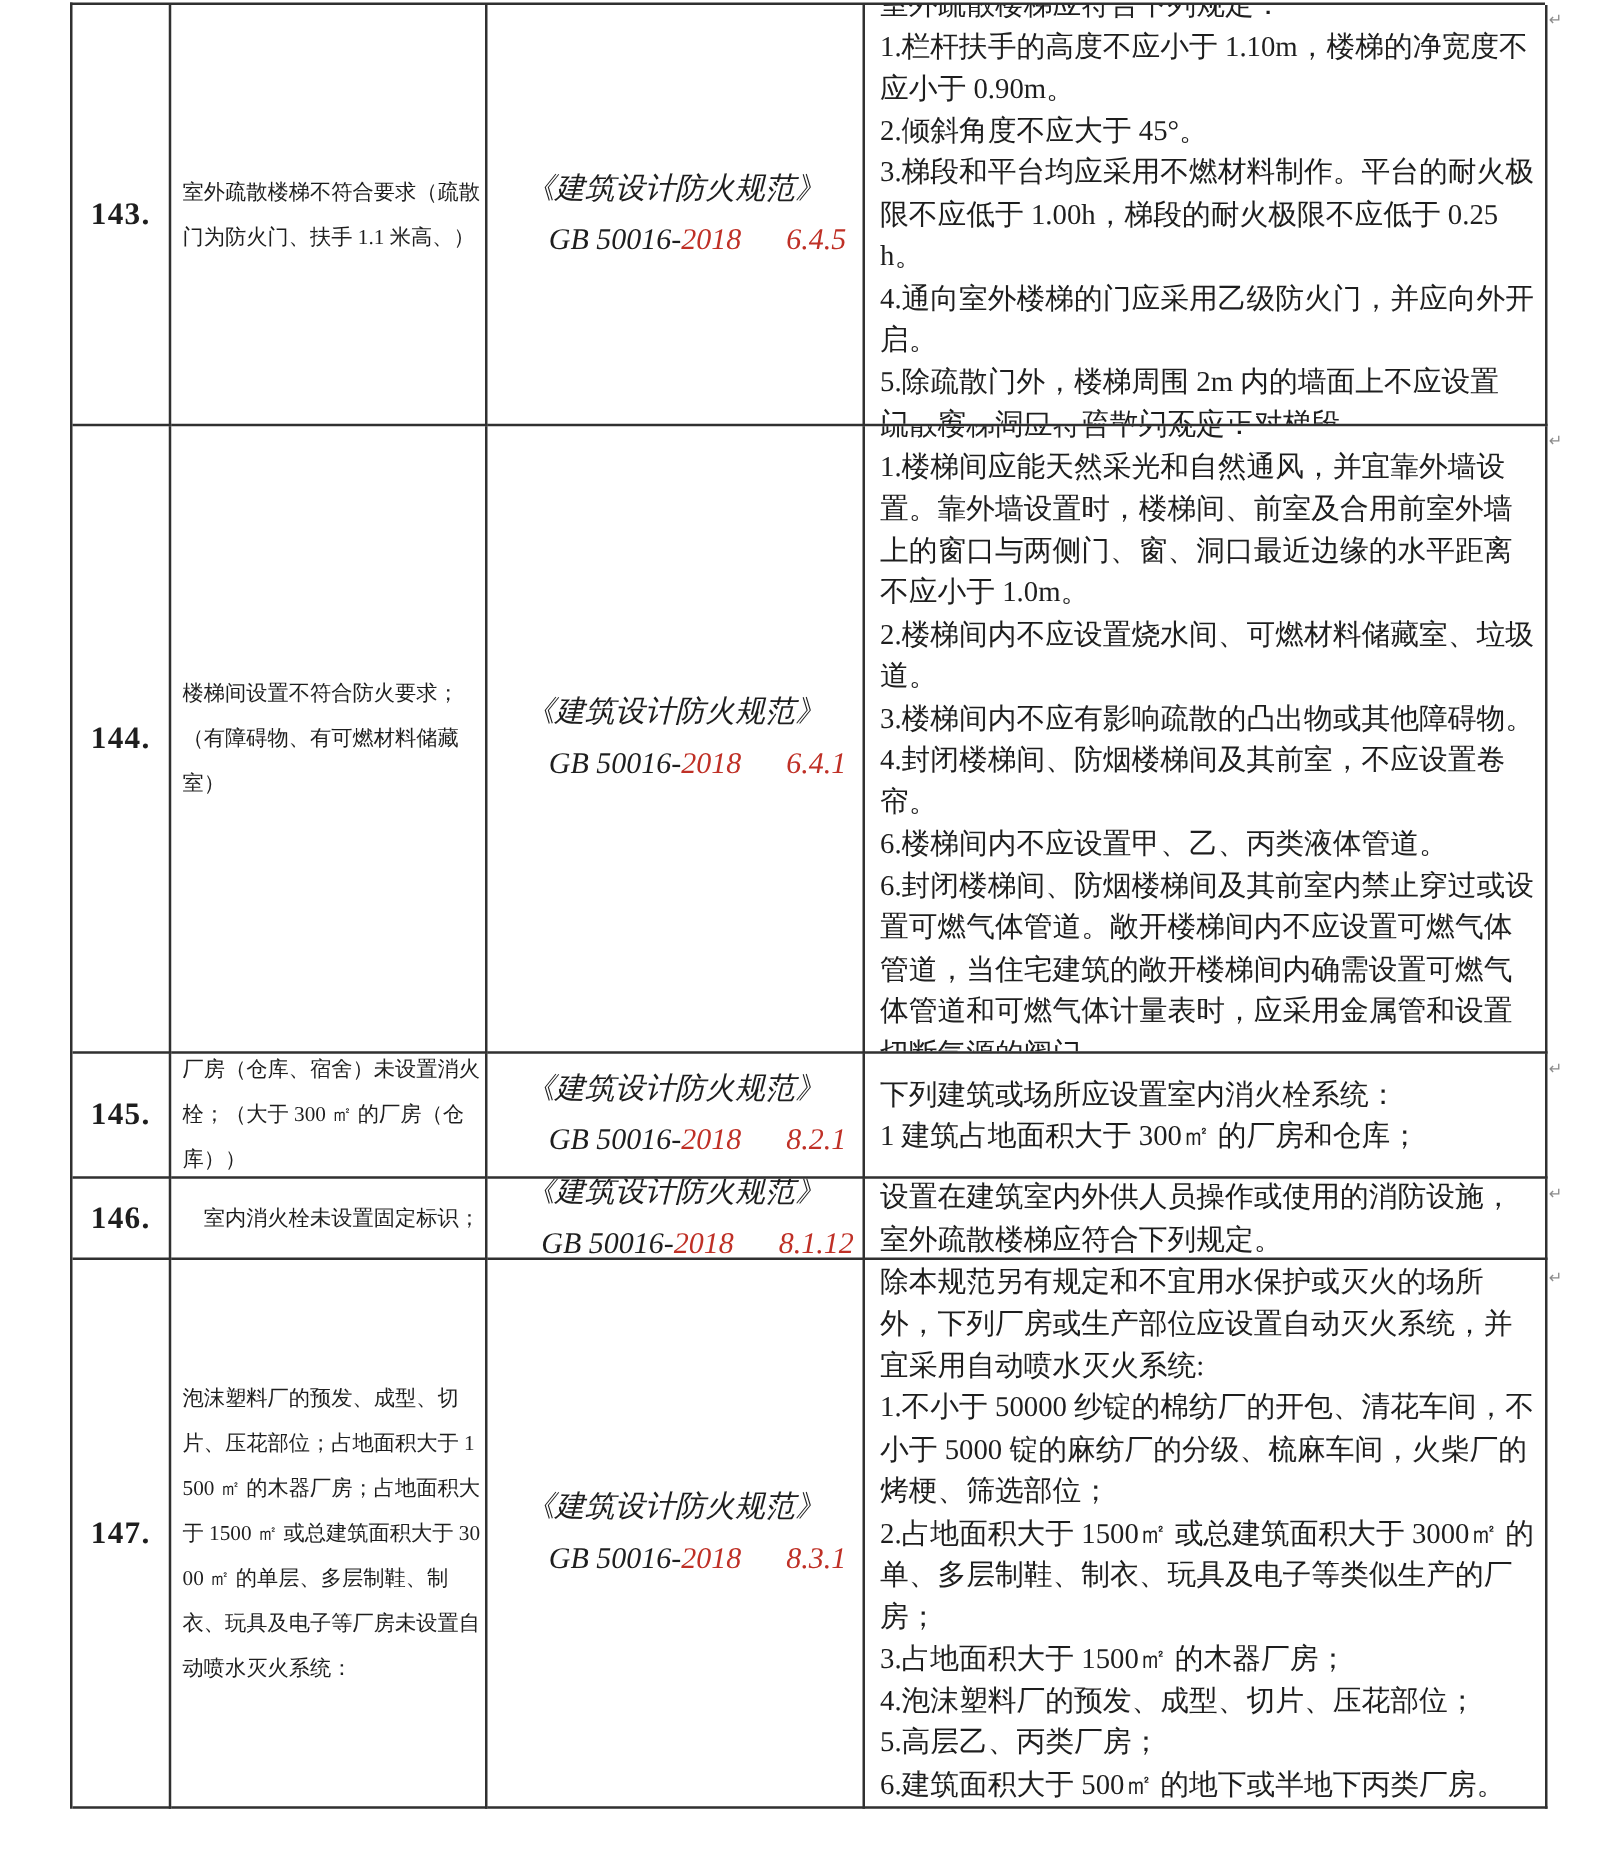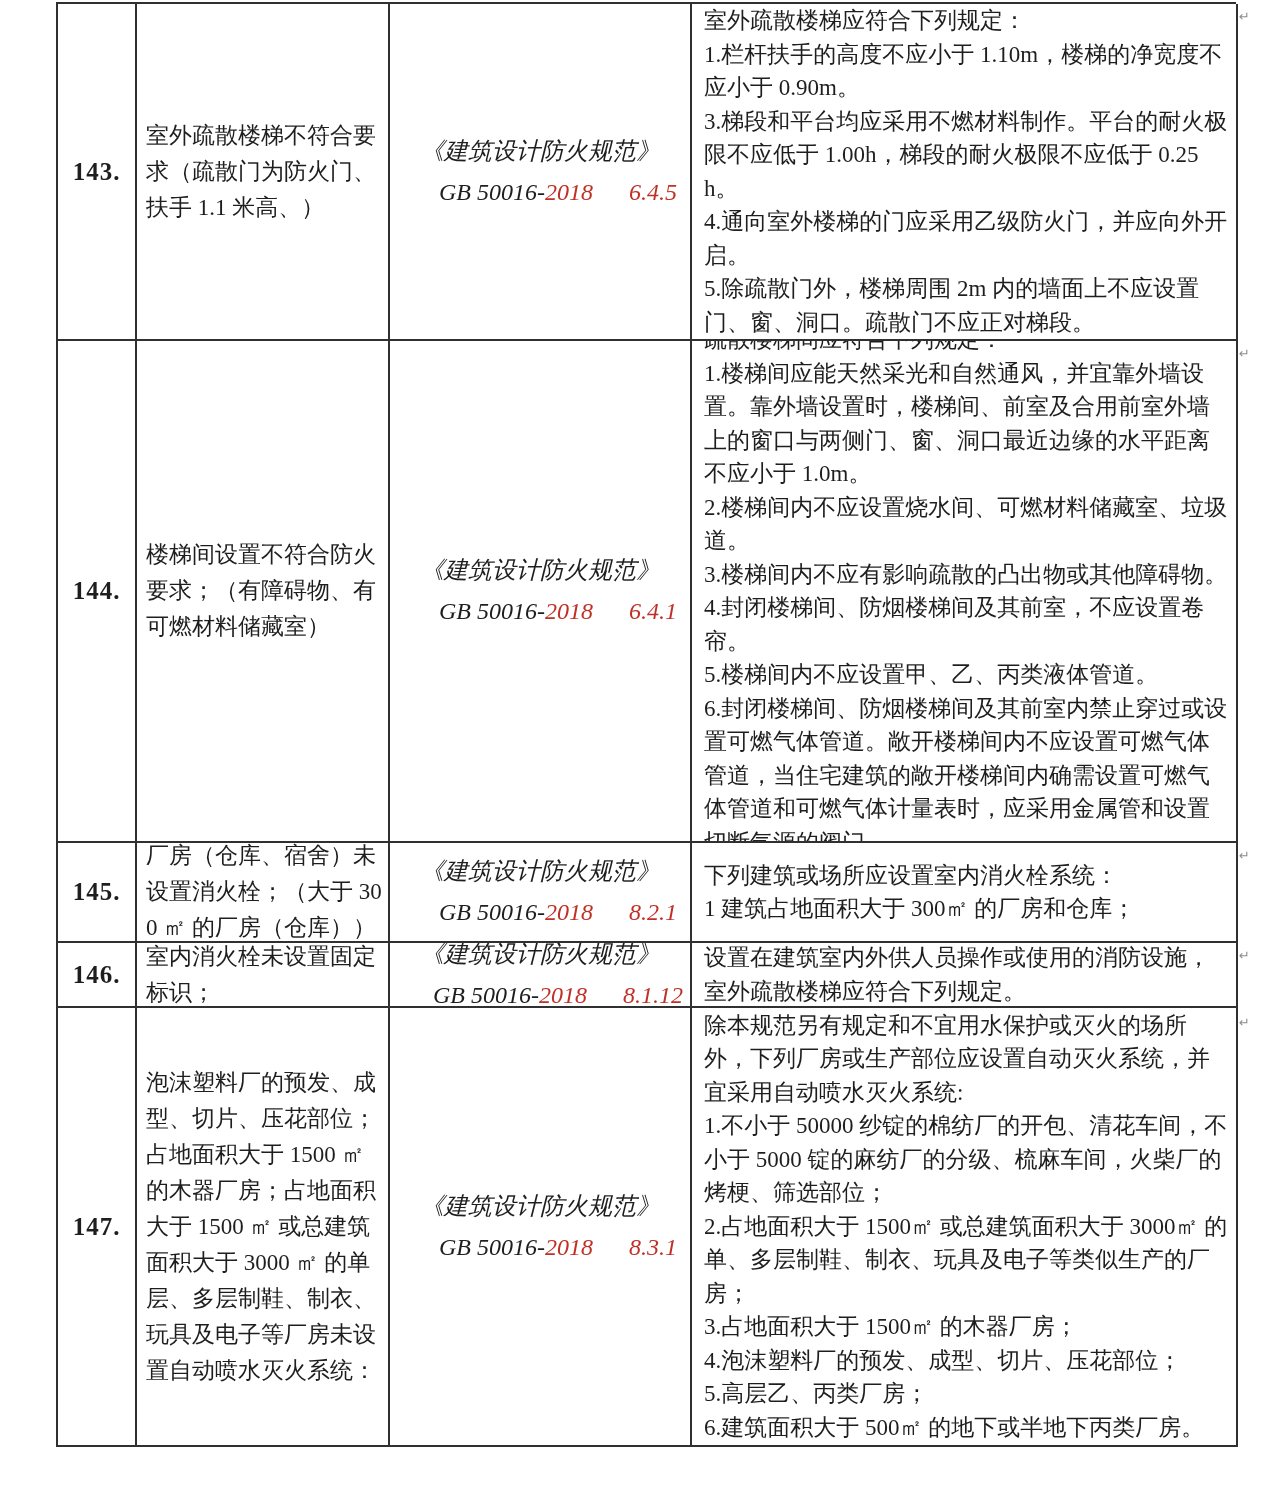--- a/index.html
+++ b/index.html
@@ -36,24 +36,25 @@
     display:flex;flex-direction:column;justify-content:center;
   }
   .c-no{
     align-items:center;
     font-size:25px;
     letter-spacing:1px;
     font-weight:bold;
   }
   .c-problem{
     padding:0 4px 0 9px;
-    font-size:23px;
+    font-size:17px;
     line-height:36px;
     word-break:break-all;
     text-align:left;
+    align-items:flex-end;
   }
   .c-std{
     text-align:center;
     font-size:24px;
     line-height:41px;
     font-style:italic;
   }
   .c-std .code{white-space:nowrap;margin-left:36px;}
   .red{color:var(--accent-red,#bf3026);}
   .clause{margin-left:36px;}
@@ -88,20 +89,21 @@
     </div>
     <div class="cell c-std">
       <div>《建筑设计防火规范》</div>
       <div class="code">
         <span>GB 50016-</span><span class="red">2018</span><span class="red clause">6.4.5</span>
       </div>
     </div>
     <div class="cell c-content">
         <p>室外疏散楼梯应符合下列规定：</p>
         <p>1.栏杆扶手的高度不应小于 1.10m，楼梯的净宽度不应小于 0.90m。</p>
+        <p>2.倾斜角度不应大于 45°。</p>
         <p>3.梯段和平台均应采用不燃材料制作。平台的耐火极限不应低于 1.00h，梯段的耐火极限不应低于 0.25h。</p>
         <p>4.通向室外楼梯的门应采用乙级防火门，并应向外开启。</p>
         <p>5.除疏散门外，楼梯周围 2m 内的墙面上不应设置门、窗、洞口。疏散门不应正对梯段。</p>
       </div>
   </div>
 
   <div class="row h-144">
     <div class="cell c-no">
       <span>144.</span>
     </div>
@@ -113,21 +115,21 @@
       <div class="code">
         <span>GB 50016-</span><span class="red">2018</span><span class="red clause">6.4.1</span>
       </div>
     </div>
     <div class="cell c-content">
         <p>疏散楼梯间应符合下列规定：</p>
         <p>1.楼梯间应能天然采光和自然通风，并宜靠外墙设置。靠外墙设置时，楼梯间、前室及合用前室外墙上的窗口与两侧门、窗、洞口最近边缘的水平距离不应小于 1.0m。</p>
         <p>2.楼梯间内不应设置烧水间、可燃材料储藏室、垃圾道。</p>
         <p>3.楼梯间内不应有影响疏散的凸出物或其他障碍物。</p>
         <p>4.封闭楼梯间、防烟楼梯间及其前室，不应设置卷帘。</p>
-        <p>5.楼梯间内不应设置甲、乙、丙类液体管道。</p>
+        <p>6.楼梯间内不应设置甲、乙、丙类液体管道。</p>
         <p>6.封闭楼梯间、防烟楼梯间及其前室内禁止穿过或设置可燃气体管道。敞开楼梯间内不应设置可燃气体管道，当住宅建筑的敞开楼梯间内确需设置可燃气体管道和可燃气体计量表时，应采用金属管和设置切断气源的阀门。</p>
       </div>
   </div>
 
   <div class="row h-145">
     <div class="cell c-no">
       <span>145.</span>
     </div>
     <div class="cell c-problem">
       <div>厂房（仓库、宿舍）未设置消火栓；（大于 300 ㎡ 的厂房（仓库））</div>

